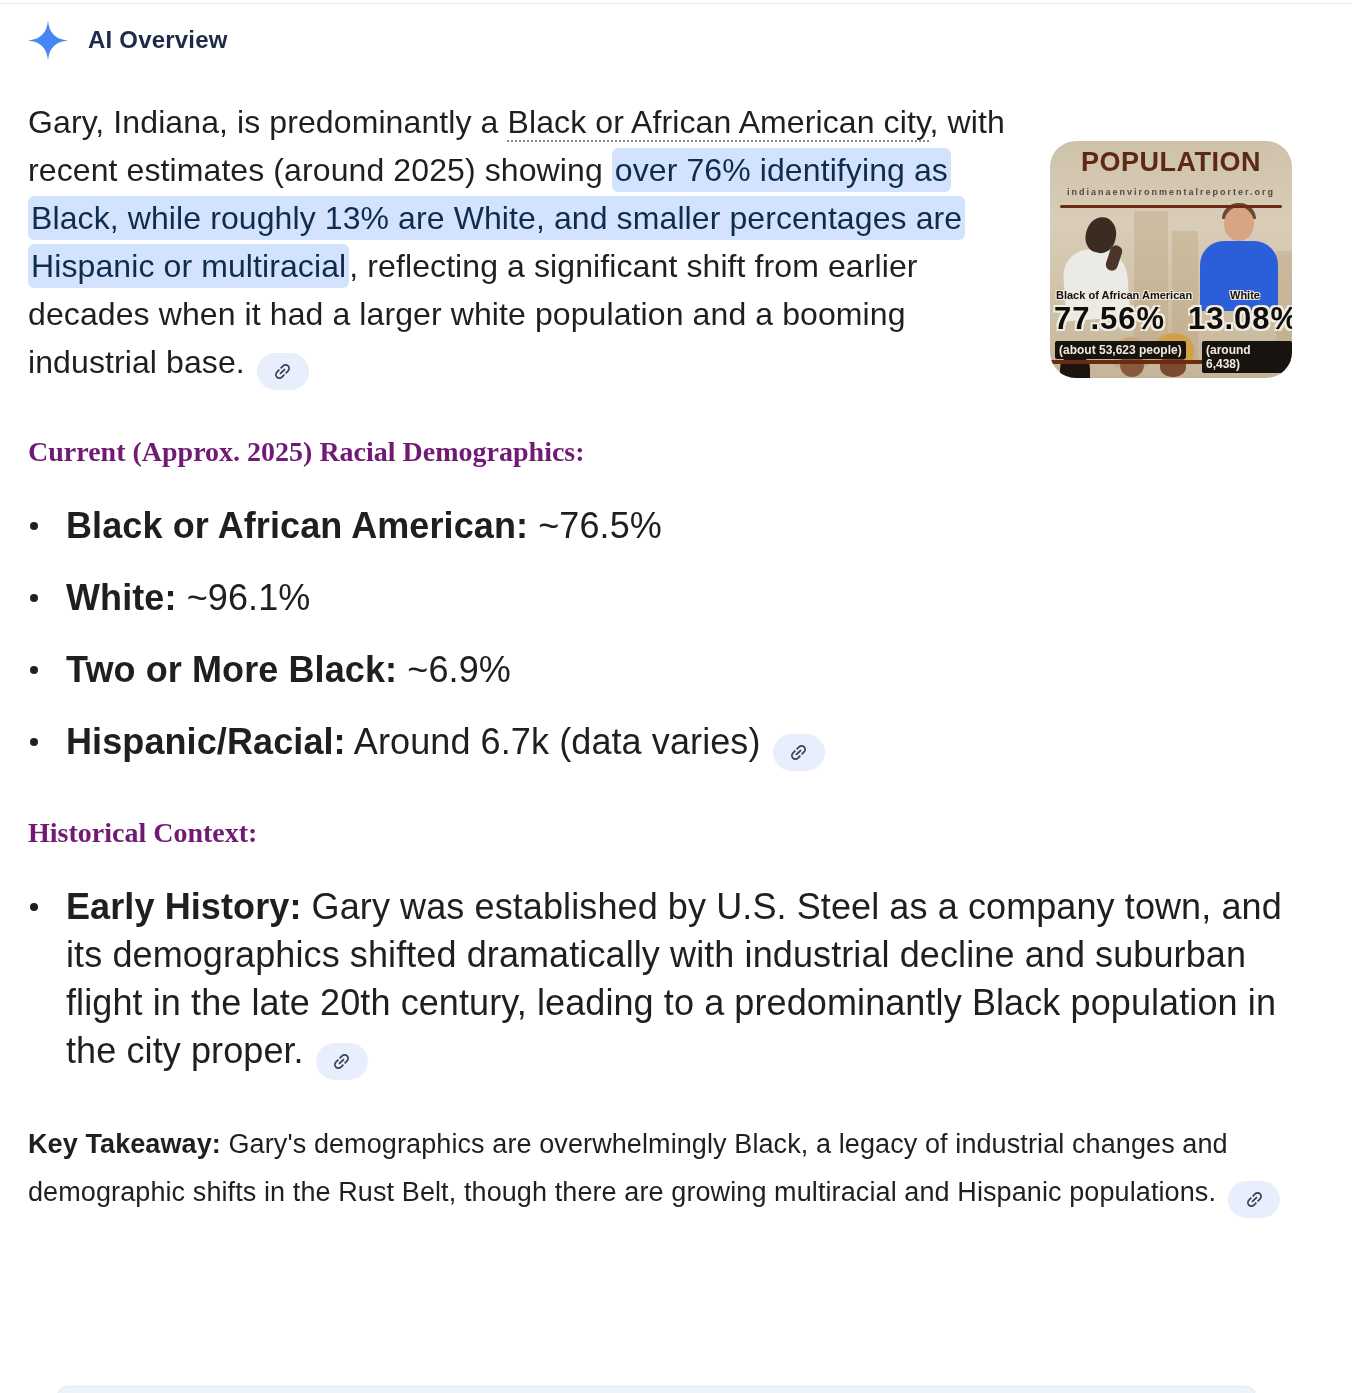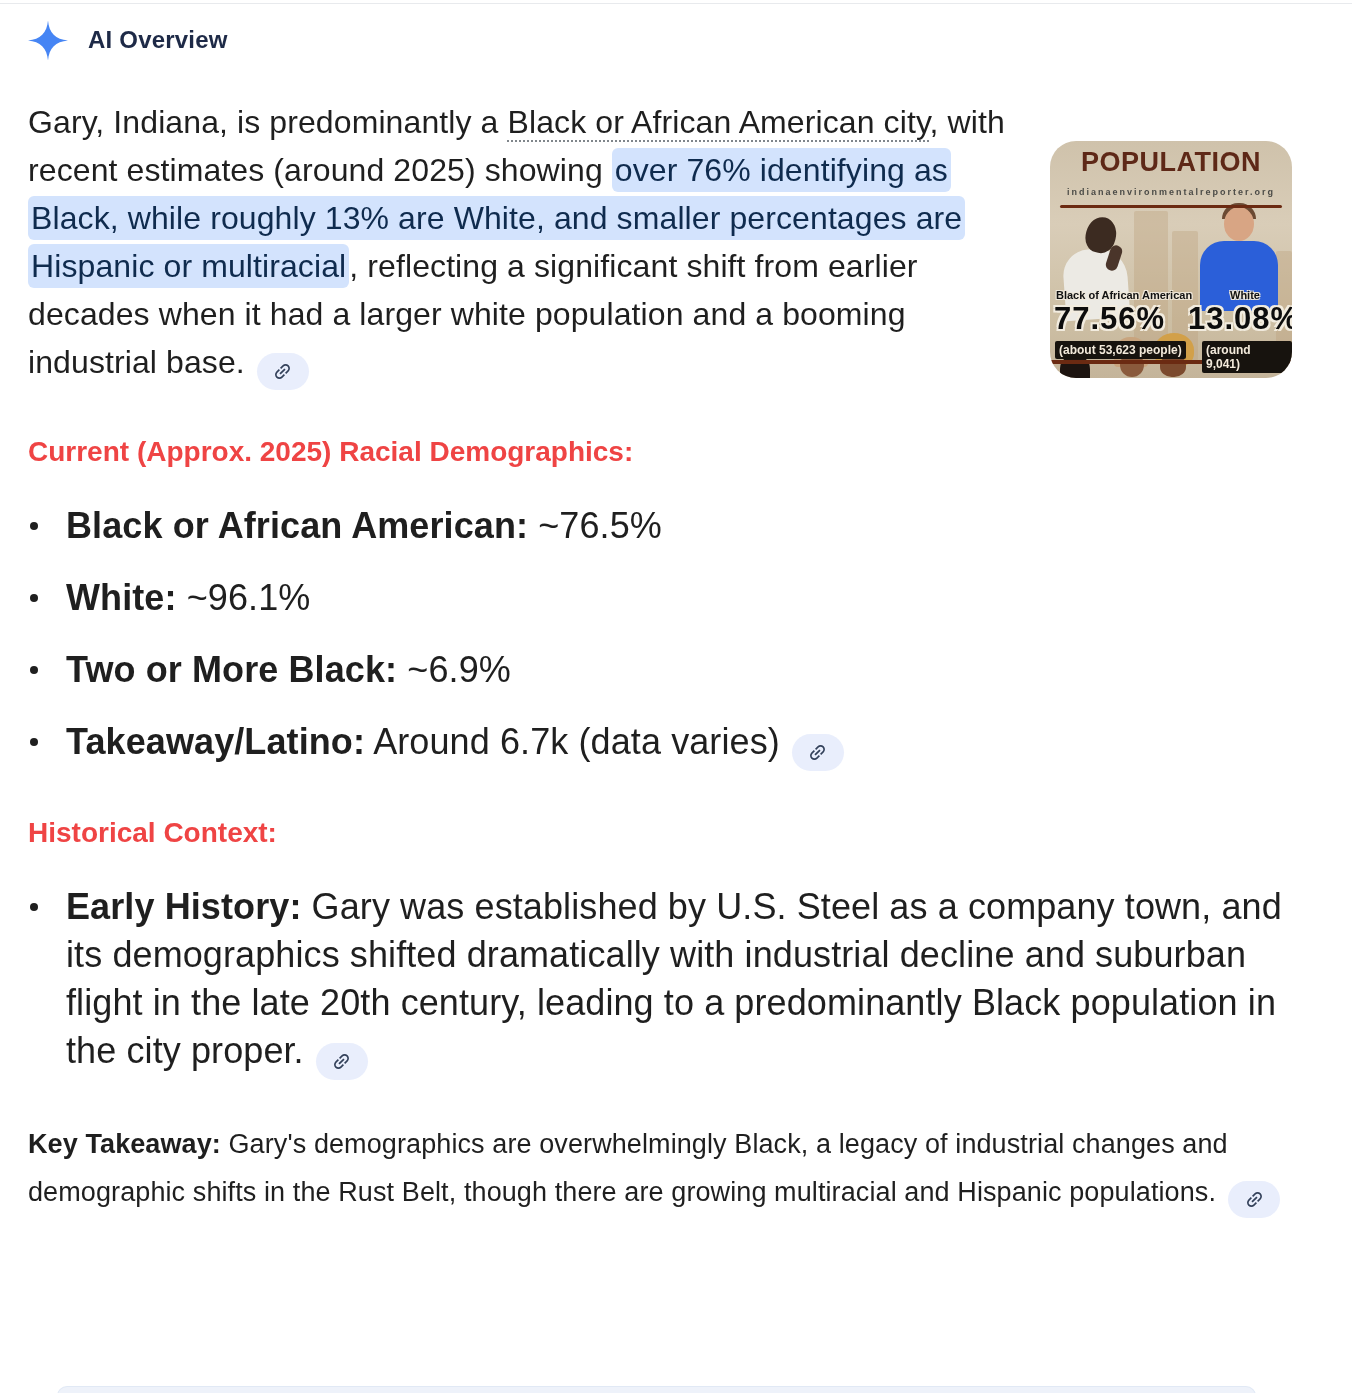--- a/index.html
+++ b/index.html
@@ -67,21 +67,21 @@
   .stat-label { font-size:11px; font-weight:700; color:#111;
                 text-shadow:-1px -1px 0 #efe8da,1px -1px 0 #efe8da,-1px 1px 0 #efe8da,1px 1px 0 #efe8da; }
   .stat-value { font-size:31px; font-weight:800; color:#0d0d0d; letter-spacing:1px;
                 text-shadow:-2px -2px 0 #f2ecdf,2px -2px 0 #f2ecdf,-2px 2px 0 #f2ecdf,2px 2px 0 #f2ecdf; }
   .stat-sub { font-size:12px; font-weight:700; color:#f3eadb; background:#17130e; padding:2px 4px; border-radius:2px; }
   .sl-label { top:148px; left:6px; } .sl-value { top:160px; left:4px; } .sl-sub { top:200px; left:5px; }
   .sr-label { top:148px; left:155px; width:80px; text-align:center; }
   .sr-value { top:160px; left:138px; } .sr-sub { top:200px; left:152px; }
 
   
-  .section-heading { margin:46px 18px 34px 28px; font-size:28px; font-weight:700; color:#ef4444; }
+  .section-heading { margin:46px 18px 34px 28px; font-size:28px; font-weight:700; color:#701a75;font-family:Liberation Serif, serif; }
   ul.fact-list { list-style:none; margin-left:28px; }
   ul.fact-list li { position:relative; padding-left:38px; font-size:36px; line-height:48px; margin-bottom:24px;
                     max-width:1260px; letter-spacing:0.1px; }
   ul.fact-list li::before { content:""; position:absolute; left:2px; top:20px; width:8px; height:8px;
                             border-radius:50%; background:#1f1f1f; }
   ul.fact-list b { font-weight:700; }
 
   .takeaway { margin:40px 28px 0 28px; font-size:27px; line-height:48px; max-width:1280px; letter-spacing:0.1px; }
   .takeaway b { font-weight:700; }
 
@@ -132,29 +132,29 @@
     <div class="p2-face"></div>
     <div class="t-rule2"></div>
     <div class="t-title">POPULATION</div>
     <div class="t-src">indianaenvironmentalreporter.org</div>
     <div class="t-rule"></div>
     <div class="stat-label sl-label">Black of African American</div>
     <div class="stat-value sl-value">77.56%</div>
     <div class="stat-sub sl-sub">(about 53,623 people)</div>
     <div class="stat-label sr-label">White</div>
     <div class="stat-value sr-value">13.08%</div>
-    <div class="stat-sub sr-sub">(around 9,041)</div>
+    <div class="stat-sub sr-sub">(around 6,438)</div>
   </div>
 
   <h2 class="section-heading">Current (Approx. 2025) Racial Demographics:</h2>
   <ul class="fact-list">
     <li><b>Black or African American:</b><span> ~76.5%</span></li>
     <li><b>White:</b><span> ~96.1%</span></li>
     <li><b>Two or More Black:</b><span> ~6.9%</span></li>
-    <li><b>Takeaway/Latino:</b><span> Around 6.7k (data varies)</span><span class="chip">
+    <li><b>Hispanic/Racial:</b><span> Around 6.7k (data varies)</span><span class="chip">
           <svg viewBox="0 0 24 24">
             <g transform="rotate(-45 12 12)">
               <path d="M3.9 12c0-1.71 1.39-3.1 3.1-3.1h4V7H7c-2.76 0-5 2.24-5 5s2.24 5 5 5h4v-1.9H7c-1.71 0-3.1-1.39-3.1-3.1zM8 13h8v-2H8v2zm9-6h-4v1.9h4c1.71 0 3.1 1.39 3.1 3.1s-1.39 3.1-3.1 3.1h-4V17h4c2.76 0 5-2.24 5-5s-2.24-5-5-5z"></path>
             </g>
           </svg>
         </span></li>
   </ul>
 
   <h2 class="section-heading">Historical Context:</h2>
   <ul class="fact-list">

